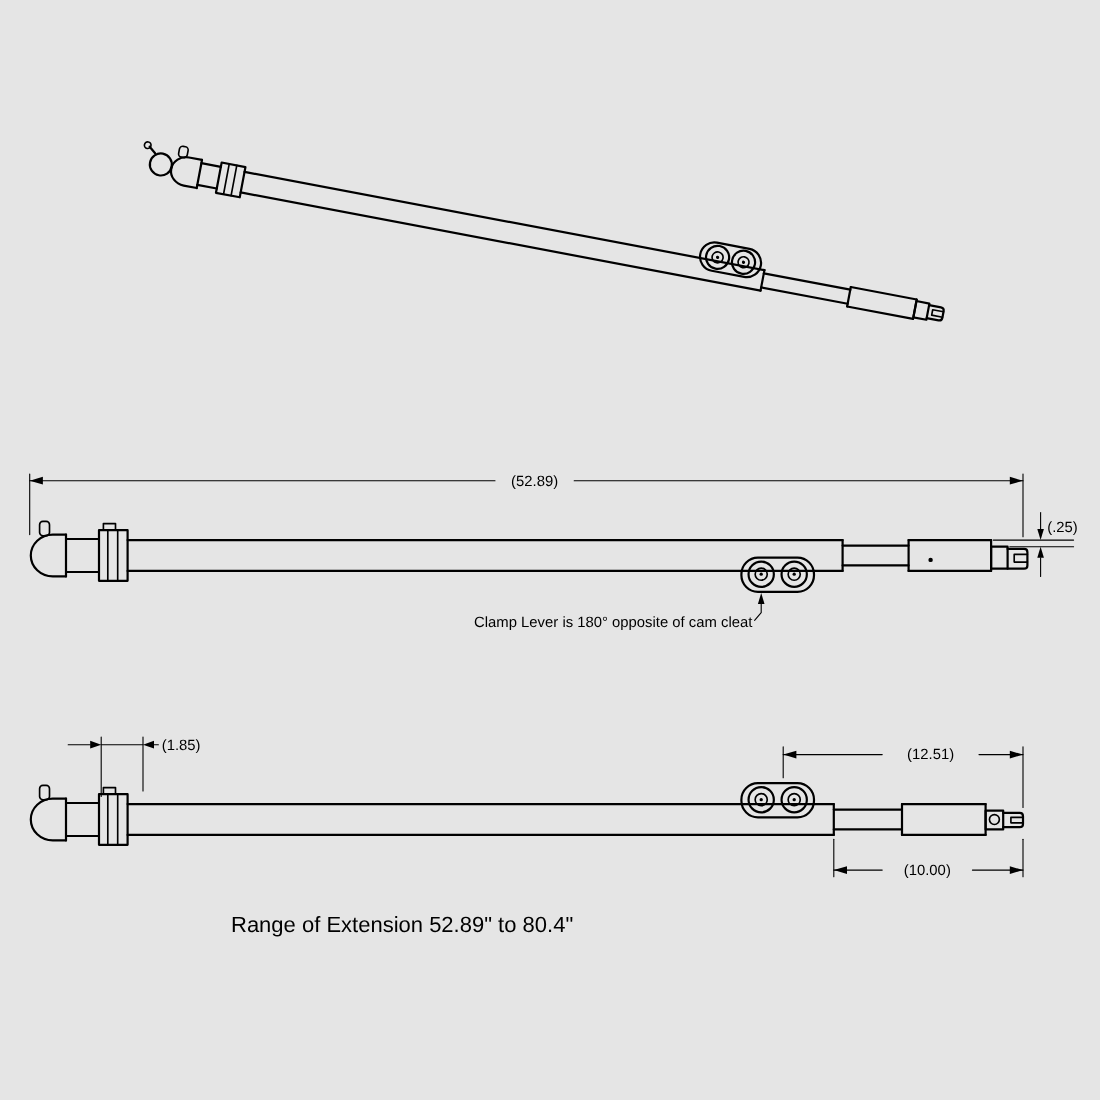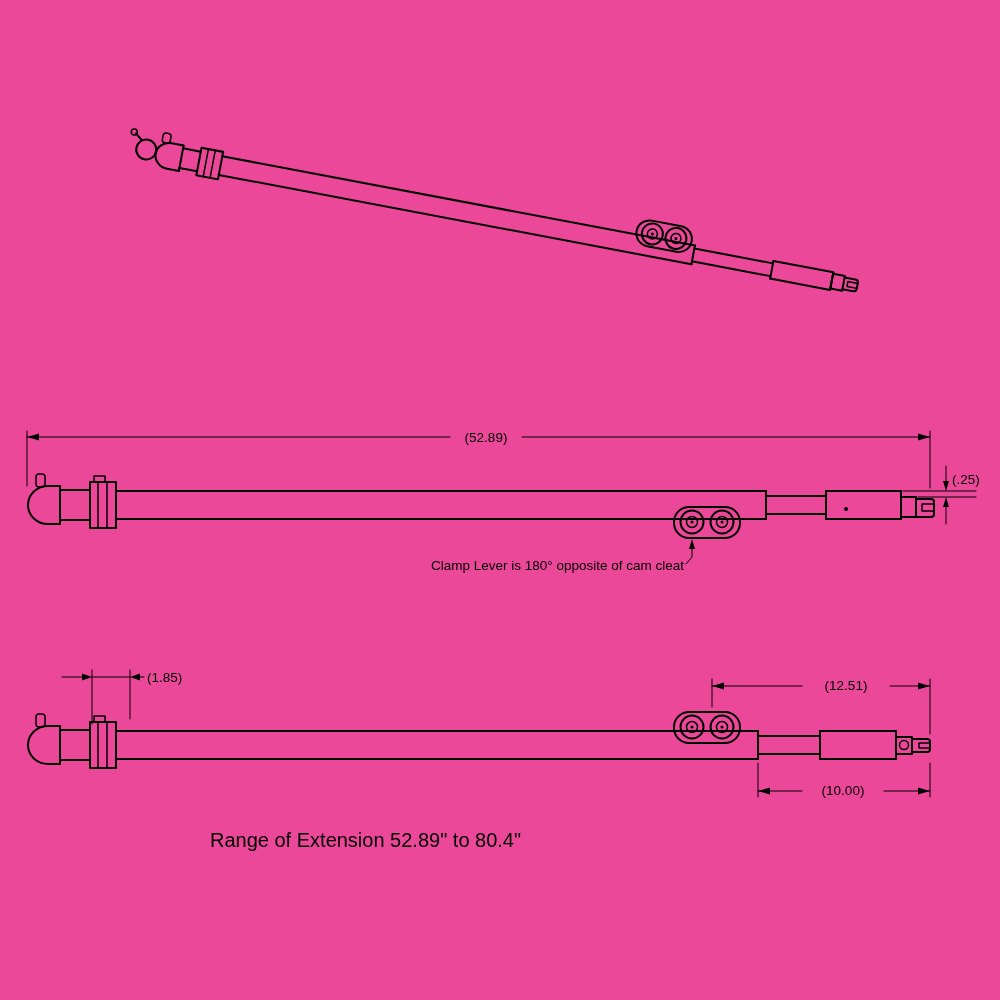--- a/index.html
+++ b/index.html
@@ -1,16 +1,16 @@
 <!DOCTYPE html>
 <html><head>
 <meta charset="utf-8">
 <style>
   html,body{margin:0;padding:0;background:#ffffff;}
-  #canvas{position:relative;width:1000px;height:1000px;background:#ec4899;overflow:hidden;}
+  #canvas{position:relative;width:1000px;height:1000px;background:#e5e5e5;overflow:hidden;}
   svg{display:block;}
   svg line, svg path, svg rect, svg circle, svg polyline{stroke:#000;fill:none;stroke-linecap:round;stroke-linejoin:round;}
   svg polygon{fill:#000;stroke:none;}
   svg .solid{fill:#000;stroke:none;}
   .s2{stroke-width:2px;}
   .s15{stroke-width:1.5px;}
   .dim{stroke-width:1px;}
   text{fill:#000;stroke:none;font-family:"Liberation Sans", sans-serif;}
   .dimlabel{font-size:13.5px;}
   .note{font-size:13.5px;}

